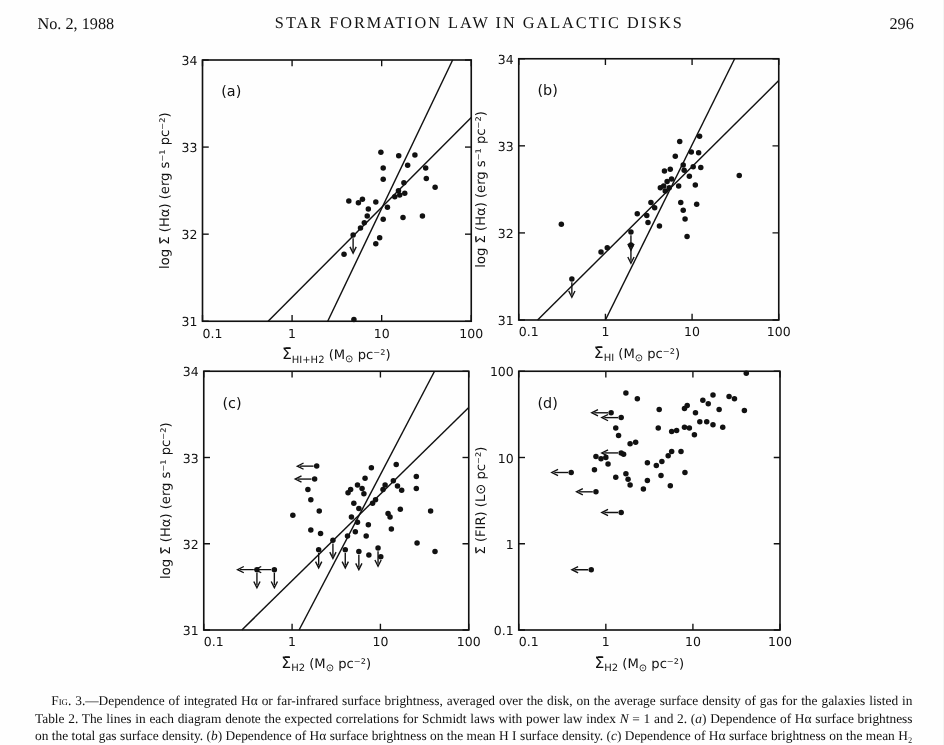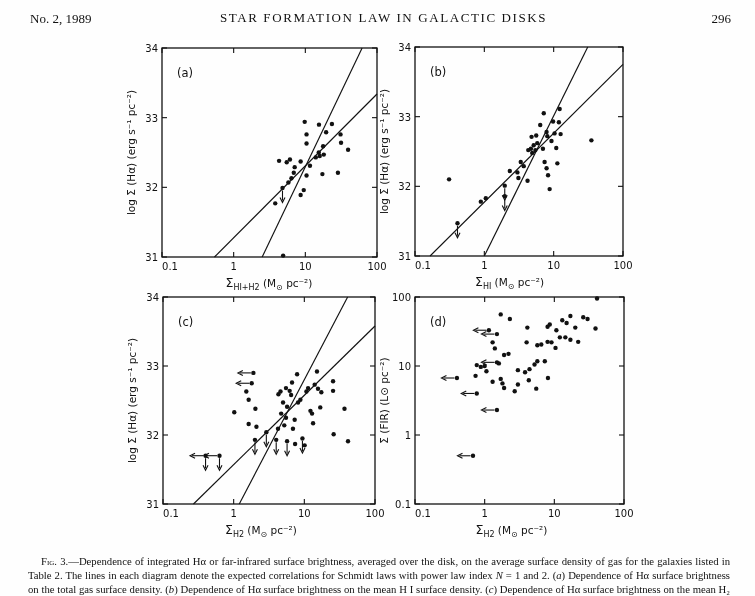--- a/index.html
+++ b/index.html
@@ -12,21 +12,21 @@
   .pt{font-family:"DejaVu Sans",sans-serif;fill:#111;}
   .caption{position:absolute;left:28px;top:543px;width:702px;font-size:10.7px;line-height:1.33;
            text-align:justify;text-indent:13px;}
   .caption .sc{font-variant:small-caps;}
   .caption .it{font-style:italic;}
 </style>
 </head>
 <body>
 
 <div class="page">
-  <div class="header-left">No. 2, 1989</div>
+  <div class="header-left">No. 2, 1988</div>
   <div class="header-title">STAR FORMATION LAW IN GALACTIC DISKS</div>
   <div class="header-right">296</div>
 
   <svg class="fig-svg" width="755" height="538" viewBox="0 0 755 538">
       <g>
         <rect x="162" y="48" width="215" height="209" fill="none" stroke="#111" stroke-width="1.3"></rect>
         <line x1="162" y1="257" x2="162" y2="252" stroke="#111" stroke-width="1.1"></line>
         <line x1="162" y1="48" x2="162" y2="53" stroke="#111" stroke-width="1.1"></line>
         <text x="170" y="270" text-anchor="middle" font-size="10" class="pt">0.1</text>
         <line x1="233.66666666666666" y1="257" x2="233.66666666666666" y2="252" stroke="#111" stroke-width="1.1"></line>

